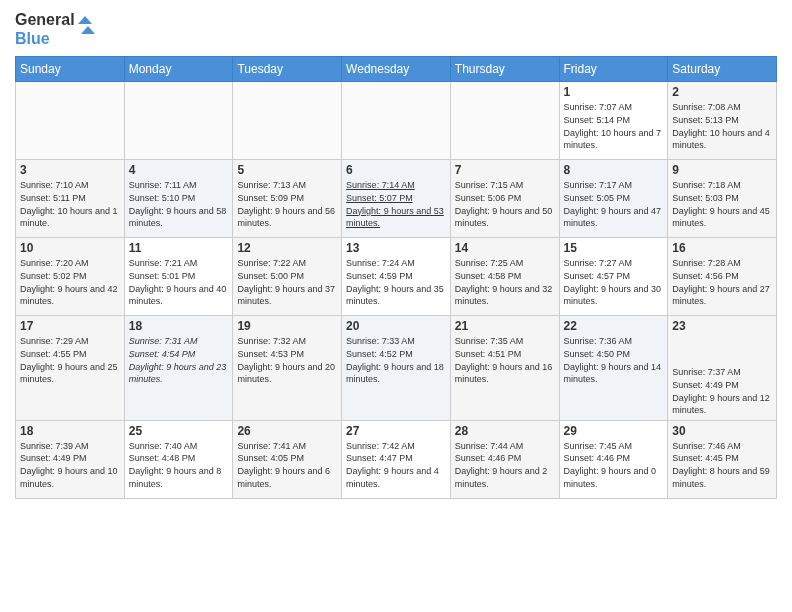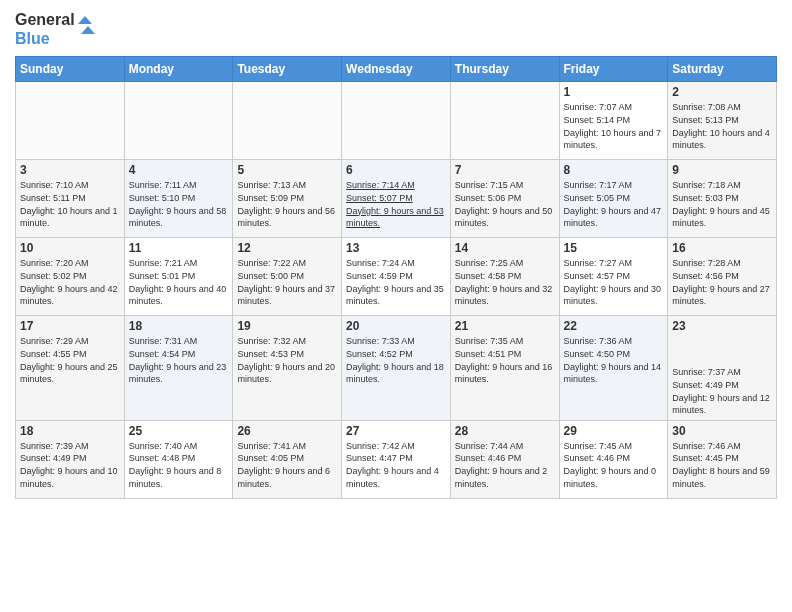--- a/index.html
+++ b/index.html
@@ -42,21 +42,21 @@
       border-collapse: collapse;
       table-layout: fixed;
     }
     .calendar th {
       background: #4a90d9;
       color: #fff;
       font-size: 12px;
       padding: 5px 4px;
       text-align: left;
       border: 1px solid #3a7fc8;
-      font-weight: bold;
+      font-weight: normal;
       margin-left: 8px;
     }
     .calendar td {
       border: 1px solid #ccc;
       vertical-align: top;
       padding: 3px 4px;
       font-size: 9.5px;
       color: #333;
       height: 78px;
       background: #fff;
@@ -232,21 +232,21 @@
         </tr>
         <tr>
           <td>
             <span class="day-num">17</span>
             <div class="day-info" style="white-space: pre-line;">Sunrise: 7:29 AM
 Sunset: 4:55 PM
 Daylight: 9 hours and 25 minutes.</div>
           </td>
           <td>
             <span class="day-num">18</span>
-            <div class="day-info" style="white-space: pre-line;">Sunrise: 7:31 AM
+            <div class="day-info" style="white-space: pre-line; font-style: italic;">Sunrise: 7:31 AM
 Sunset: 4:54 PM
 Daylight: 9 hours and 23 minutes.</div>
           </td>
           <td>
             <span class="day-num">19</span>
             <div class="day-info" style="white-space: pre-line;">Sunrise: 7:32 AM
 Sunset: 4:53 PM
 Daylight: 9 hours and 20 minutes.</div>
           </td>
           <td>

